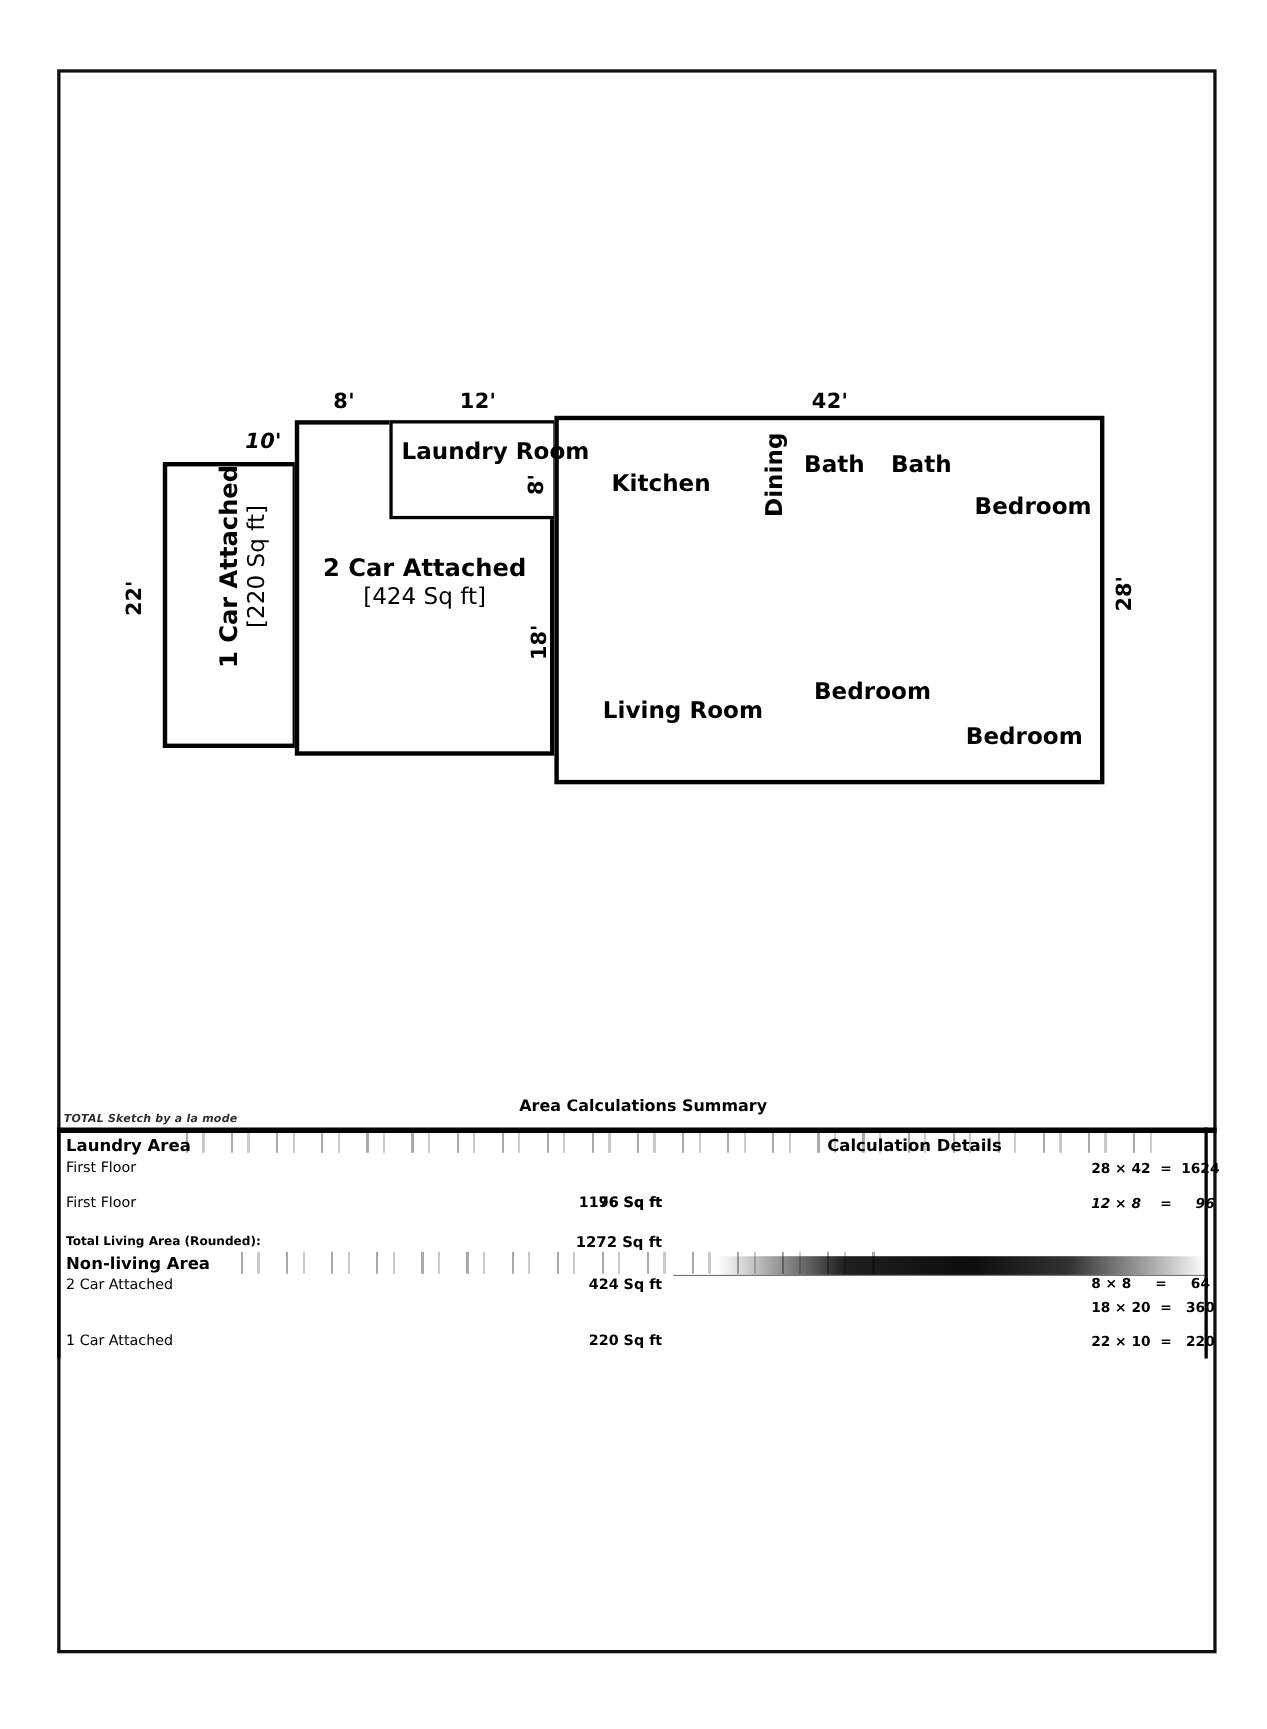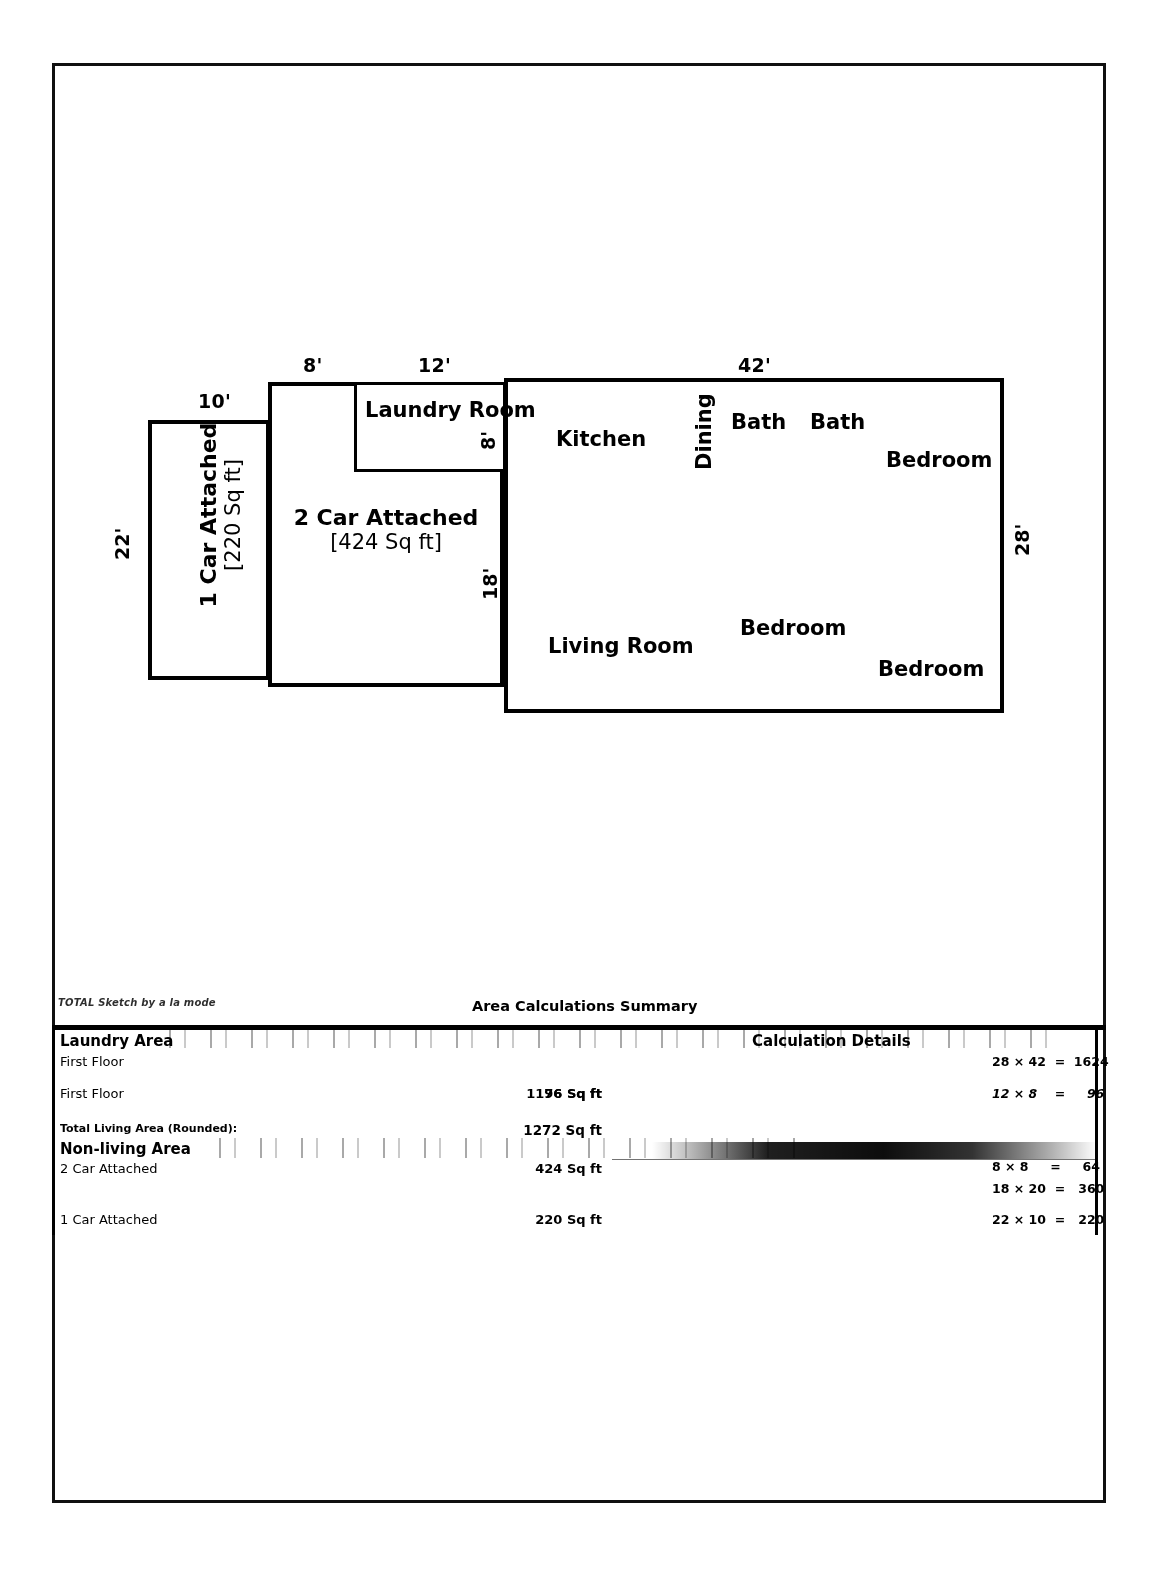--- a/index.html
+++ b/index.html
@@ -192,21 +192,21 @@
   <div id="sketch">
 
     <div class="shape" style="left:148px; top:420px; width:122px; height:260px;"></div>
 
     <div class="shape" style="left:268px; top:382px; width:236px; height:305px;"></div>
 
     <div class="shape thin" style="left:354px; top:382px; width:152px; height:90px;"></div>
 
     <div class="shape" style="left:504px; top:378px; width:500px; height:335px;"></div>
 
-    <div class="lbl dim" style="left:198px; top:391px;">10'</div>
+    <div class="lbl dim" style="left:223px; top:391px;font-style:italic;">10'</div>
 
     <div class="lbl dim" style="left:303px; top:355px;">8'</div>
 
     <div class="lbl dim" style="left:418px; top:355px;">12'</div>
 
     <div class="lbl dim" style="left:738px; top:355px;">42'</div>
 
     <div class="lbl dim-v" style="left:112px; top:560px;">22'</div>
 
     <div class="lbl dim-v" style="left:478px; top:450px;">8'</div>
@@ -239,21 +239,21 @@
 
     <div class="lbl room" style="left:740px; top:616px;">Bedroom</div>
 
     <div class="lbl room" style="left:878px; top:657px;">Bedroom</div>
 
     <div class="lbl room" style="left:548px; top:634px;">Living Room</div>
   </div>
 
   <div id="summary">
 
-    <div class="sum-text brand" style="left:6px; top:1px;">TOTAL Sketch by a la mode</div>
+    <div class="sum-text brand" style="left:6px; top:16px;">TOTAL Sketch by a la mode</div>
 
     <div class="sum-text sum-title" style="left:420px; top:2px;">Area Calculations Summary</div>
 
     <div class="rule-thick" style="top:29px;"></div>
 
     <div class="vrule-left" style="top:29px; height:210px;"></div>
     <div class="vrule-right" style="top:29px; height:210px;"></div>
 
     <div class="sum-text sec-head" style="left:8px; top:36px;">Laundry Area</div>
     <div class="smudge faint" style="left:110px; top:34px; width:900px; height:18px;"></div>

